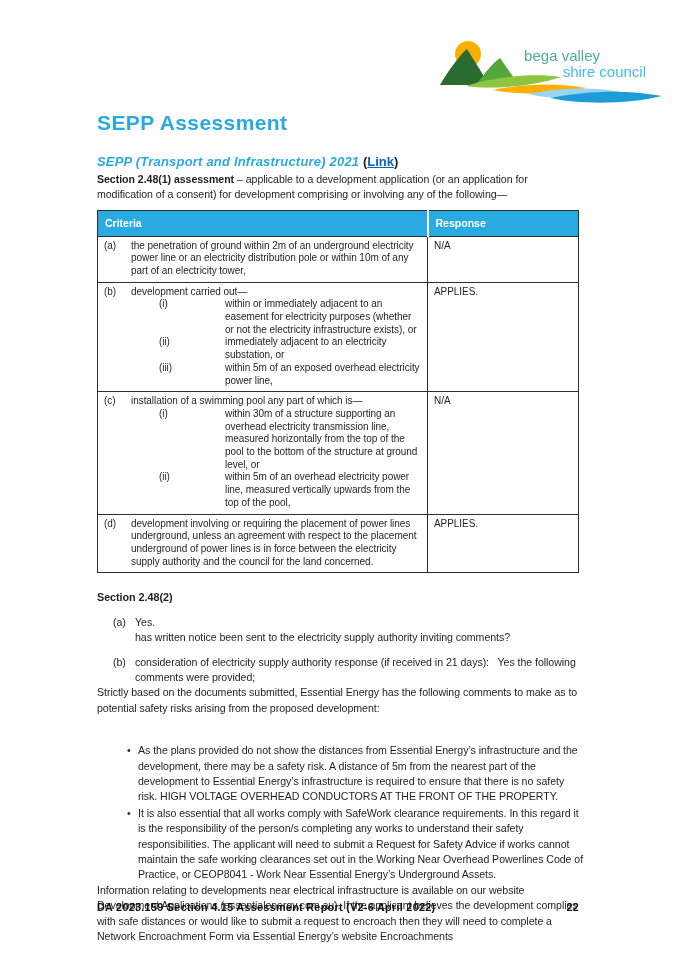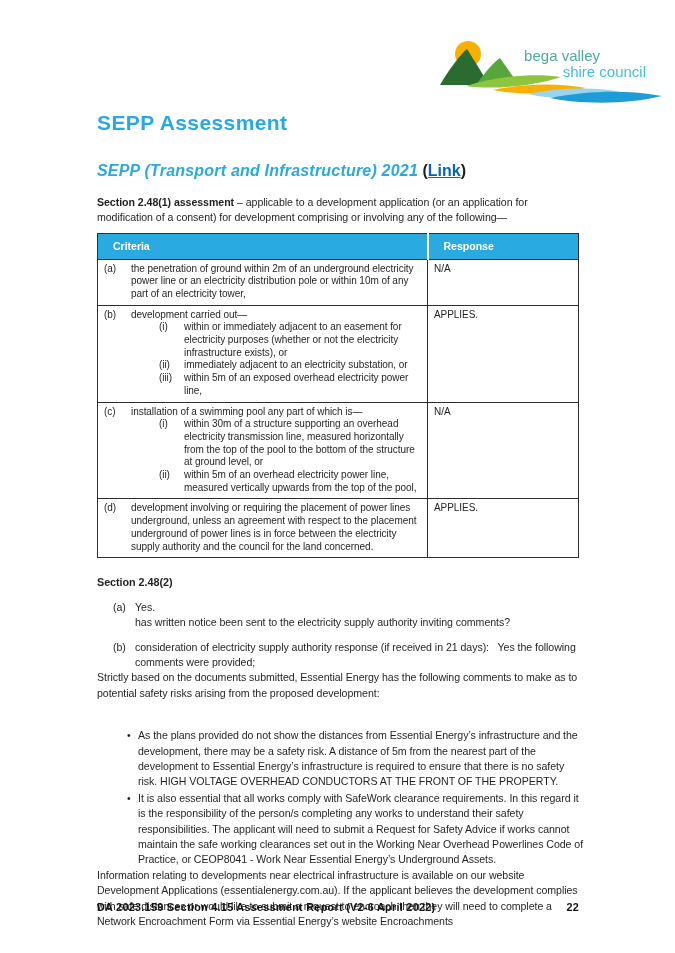--- a/index.html
+++ b/index.html
@@ -20,61 +20,61 @@
   
   .content { position: absolute; left: 97px; top: 111px; width: 487px; }
 
   .page-title {
     font-size: 21px;
     font-weight: bold;
     color: #29A9E1;
     letter-spacing: 0.4px;
   }
 
-  .subheading { margin-top: 27px; font-size: 16px; }
+  .subheading { margin-top: 19px; font-size: 13px; }
   .sepp-title { color: #29A9E1; font-weight: bold; font-style: italic; letter-spacing: 0.2px; }
   .paren { color: #1f1f1f; font-weight: bold; }
   .link { color: #0563C1; text-decoration: underline; font-weight: bold; cursor: pointer; }
 
   .body-text { font-size: 10.6px; line-height: 15.4px; letter-spacing: -0.05px; }
-  .intro { margin-top: 15px; }
+  .intro { margin-top: 3px; }
   .bold { font-weight: bold; }
 
   
   table.assessment {
     width: 482px;
     margin-top: 7px;
     border-collapse: collapse;
     font-size: 10px;
     line-height: 12.7px;
     letter-spacing: -0.05px;
   }
   table.assessment th {
     background: #29ABE2;
     color: #ffffff;
     font-weight: bold;
     text-align: left;
     font-size: 10.6px;
-    padding: 6px 15px;
+    padding: 6px 7px;
     border: 1px solid #2d2d2d;
     margin-top: 16px;
   }
   table.assessment th:first-child { border-right: 2px solid #ffffff; }
   table.assessment td {
     border: 1px solid #2d2d2d;
     vertical-align: top;
     padding: 3px 6px 4px 6px;
   }
   .td-crit { width: 330px; }
   .crit { display: flex; }
   .lt { width: 27px; flex: none; }
   .ct { flex: 1; }
   .sub { display: flex; margin-left: 28px; }
   .sn { width: 25px; flex: none; }
-  .st { flex: 1; }
+  .st { flex: 1; margin-left: 41px; }
 
   
   .sec2-heading { margin-top: 17px; font-weight: bold; font-size: 10.8px; }
   .sec2-item { display: flex; margin-top: 9px; padding-left: 16px; }
   .item-letter { width: 22px; flex: none; }
   .item-body { flex: 1; }
   .pre-space { white-space: pre-wrap; }
 
   .para { }
 

